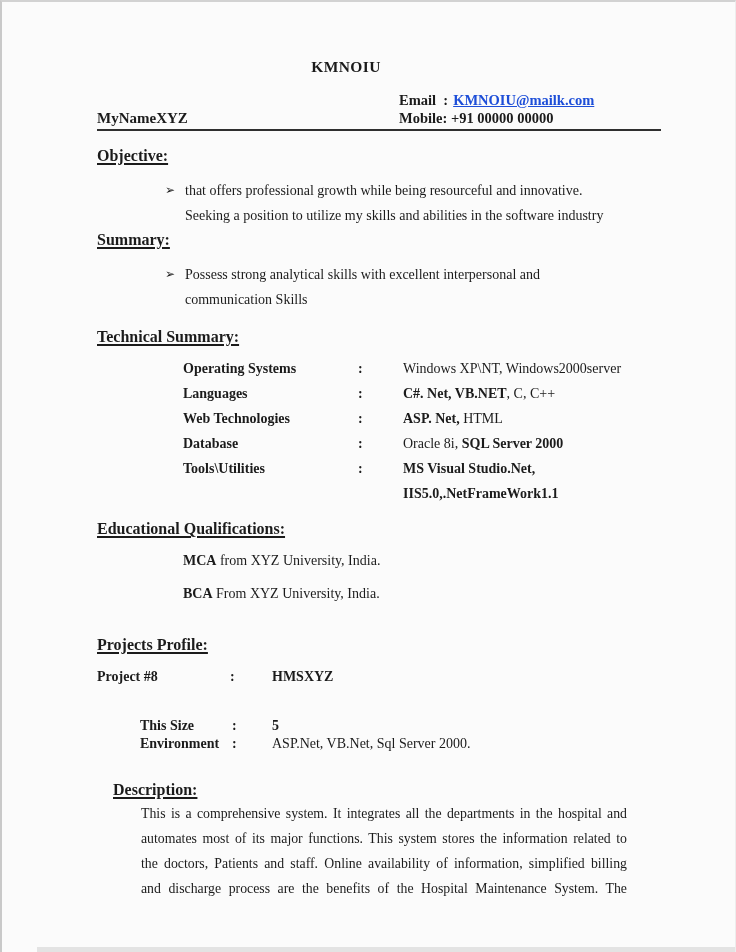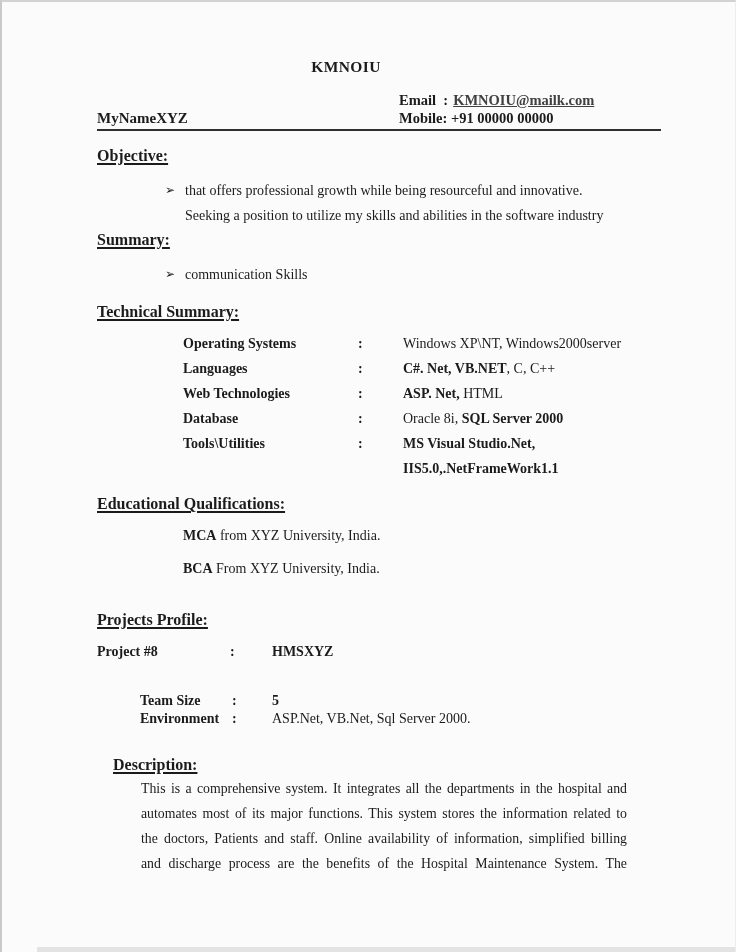--- a/index.html
+++ b/index.html
@@ -16,21 +16,21 @@
     font-family:"Liberation Serif","DejaVu Serif",serif;
     color:#1b1b1b;
     font-size:14px;
   }
   .bottom-edge{position:absolute;bottom:0;left:35px;right:0;height:5px;background:#e3e3e3;}
   .doc-title{text-align:center;position:relative;left:-33px;font-weight:bold;font-size:15.5px;letter-spacing:.4px;margin-bottom:16px;}
   .header-row{display:flex;align-items:flex-end;border-bottom:2px solid #2f2f2f;padding-bottom:2px;}
   .name{flex:1;font-weight:bold;font-size:15px;line-height:17.5px;}
   .contact{width:262px;font-weight:bold;line-height:17.5px;font-size:14.5px;}
   .contact .row{white-space:pre;}
-  .email-link{color:#404040;text-decoration:underline;font-weight:bold;margin-left:5px;}
+  .email-link{color:#1d4ed8;text-decoration:underline;font-weight:bold;margin-left:5px;}
   .heading{font-weight:bold;font-size:16px;text-decoration:underline;text-decoration-thickness:1.5px;text-underline-offset:2px;line-height:17px;}
   .h-obj{margin-top:16px;}
   .bullet-block{display:flex;margin-left:68px;margin-top:14px;}
   .b-marker{width:20px;font-size:12px;line-height:25px;}
   .b-line{line-height:25px;white-space:nowrap;}
   .h-sum{margin-top:3px;}
   .h-tech{margin-top:16px;}
   .tech-table{margin-left:86px;margin-top:11px;}
   .trow{display:flex;line-height:25px;}
   .tlabel{width:175px;font-weight:bold;white-space:nowrap;}
@@ -75,20 +75,21 @@
     <div>
       <div class="b-line">that offers professional growth while being resourceful and innovative.</div>
       <div class="b-line">Seeking a position to utilize my skills and abilities in the software industry</div>
     </div>
   </div>
 
   <div class="heading h-sum">Summary:</div>
   <div class="bullet-block">
     <span class="b-marker">➢</span>
     <div>
+      <div class="b-line">Possess strong analytical skills with excellent interpersonal and</div>
       <div class="b-line">communication Skills</div>
     </div>
   </div>
 
   <div class="heading h-tech">Technical Summary:</div>
   <div class="tech-table">
     <div class="trow">
       <span class="tlabel">Operating Systems</span>
       <span class="tcolon">:</span>
       <span class="tvalue"><span>Windows XP\NT, Windows2000server</span><b></b><span></span></span>
@@ -124,21 +125,21 @@
 
   <div class="heading h-proj">Projects Profile:</div>
   <div class="proj-row">
     <span class="plabel">Project #8</span>
     <span class="pcolon">:</span>
     <span>HMSXYZ</span>
   </div>
 
   <div class="team-block">
     <div class="t-row">
-      <span class="t-label">Team Size</span>
+      <span class="t-label">This Size</span>
       <span class="t-colon">:</span>
       <span class="t-value bold">5</span>
     </div>
     <div class="t-row">
       <span class="t-label">Environment</span>
       <span class="t-colon">:</span>
       <span class="t-value">ASP.Net, VB.Net, Sql Server 2000.</span>
     </div>
   </div>
 

